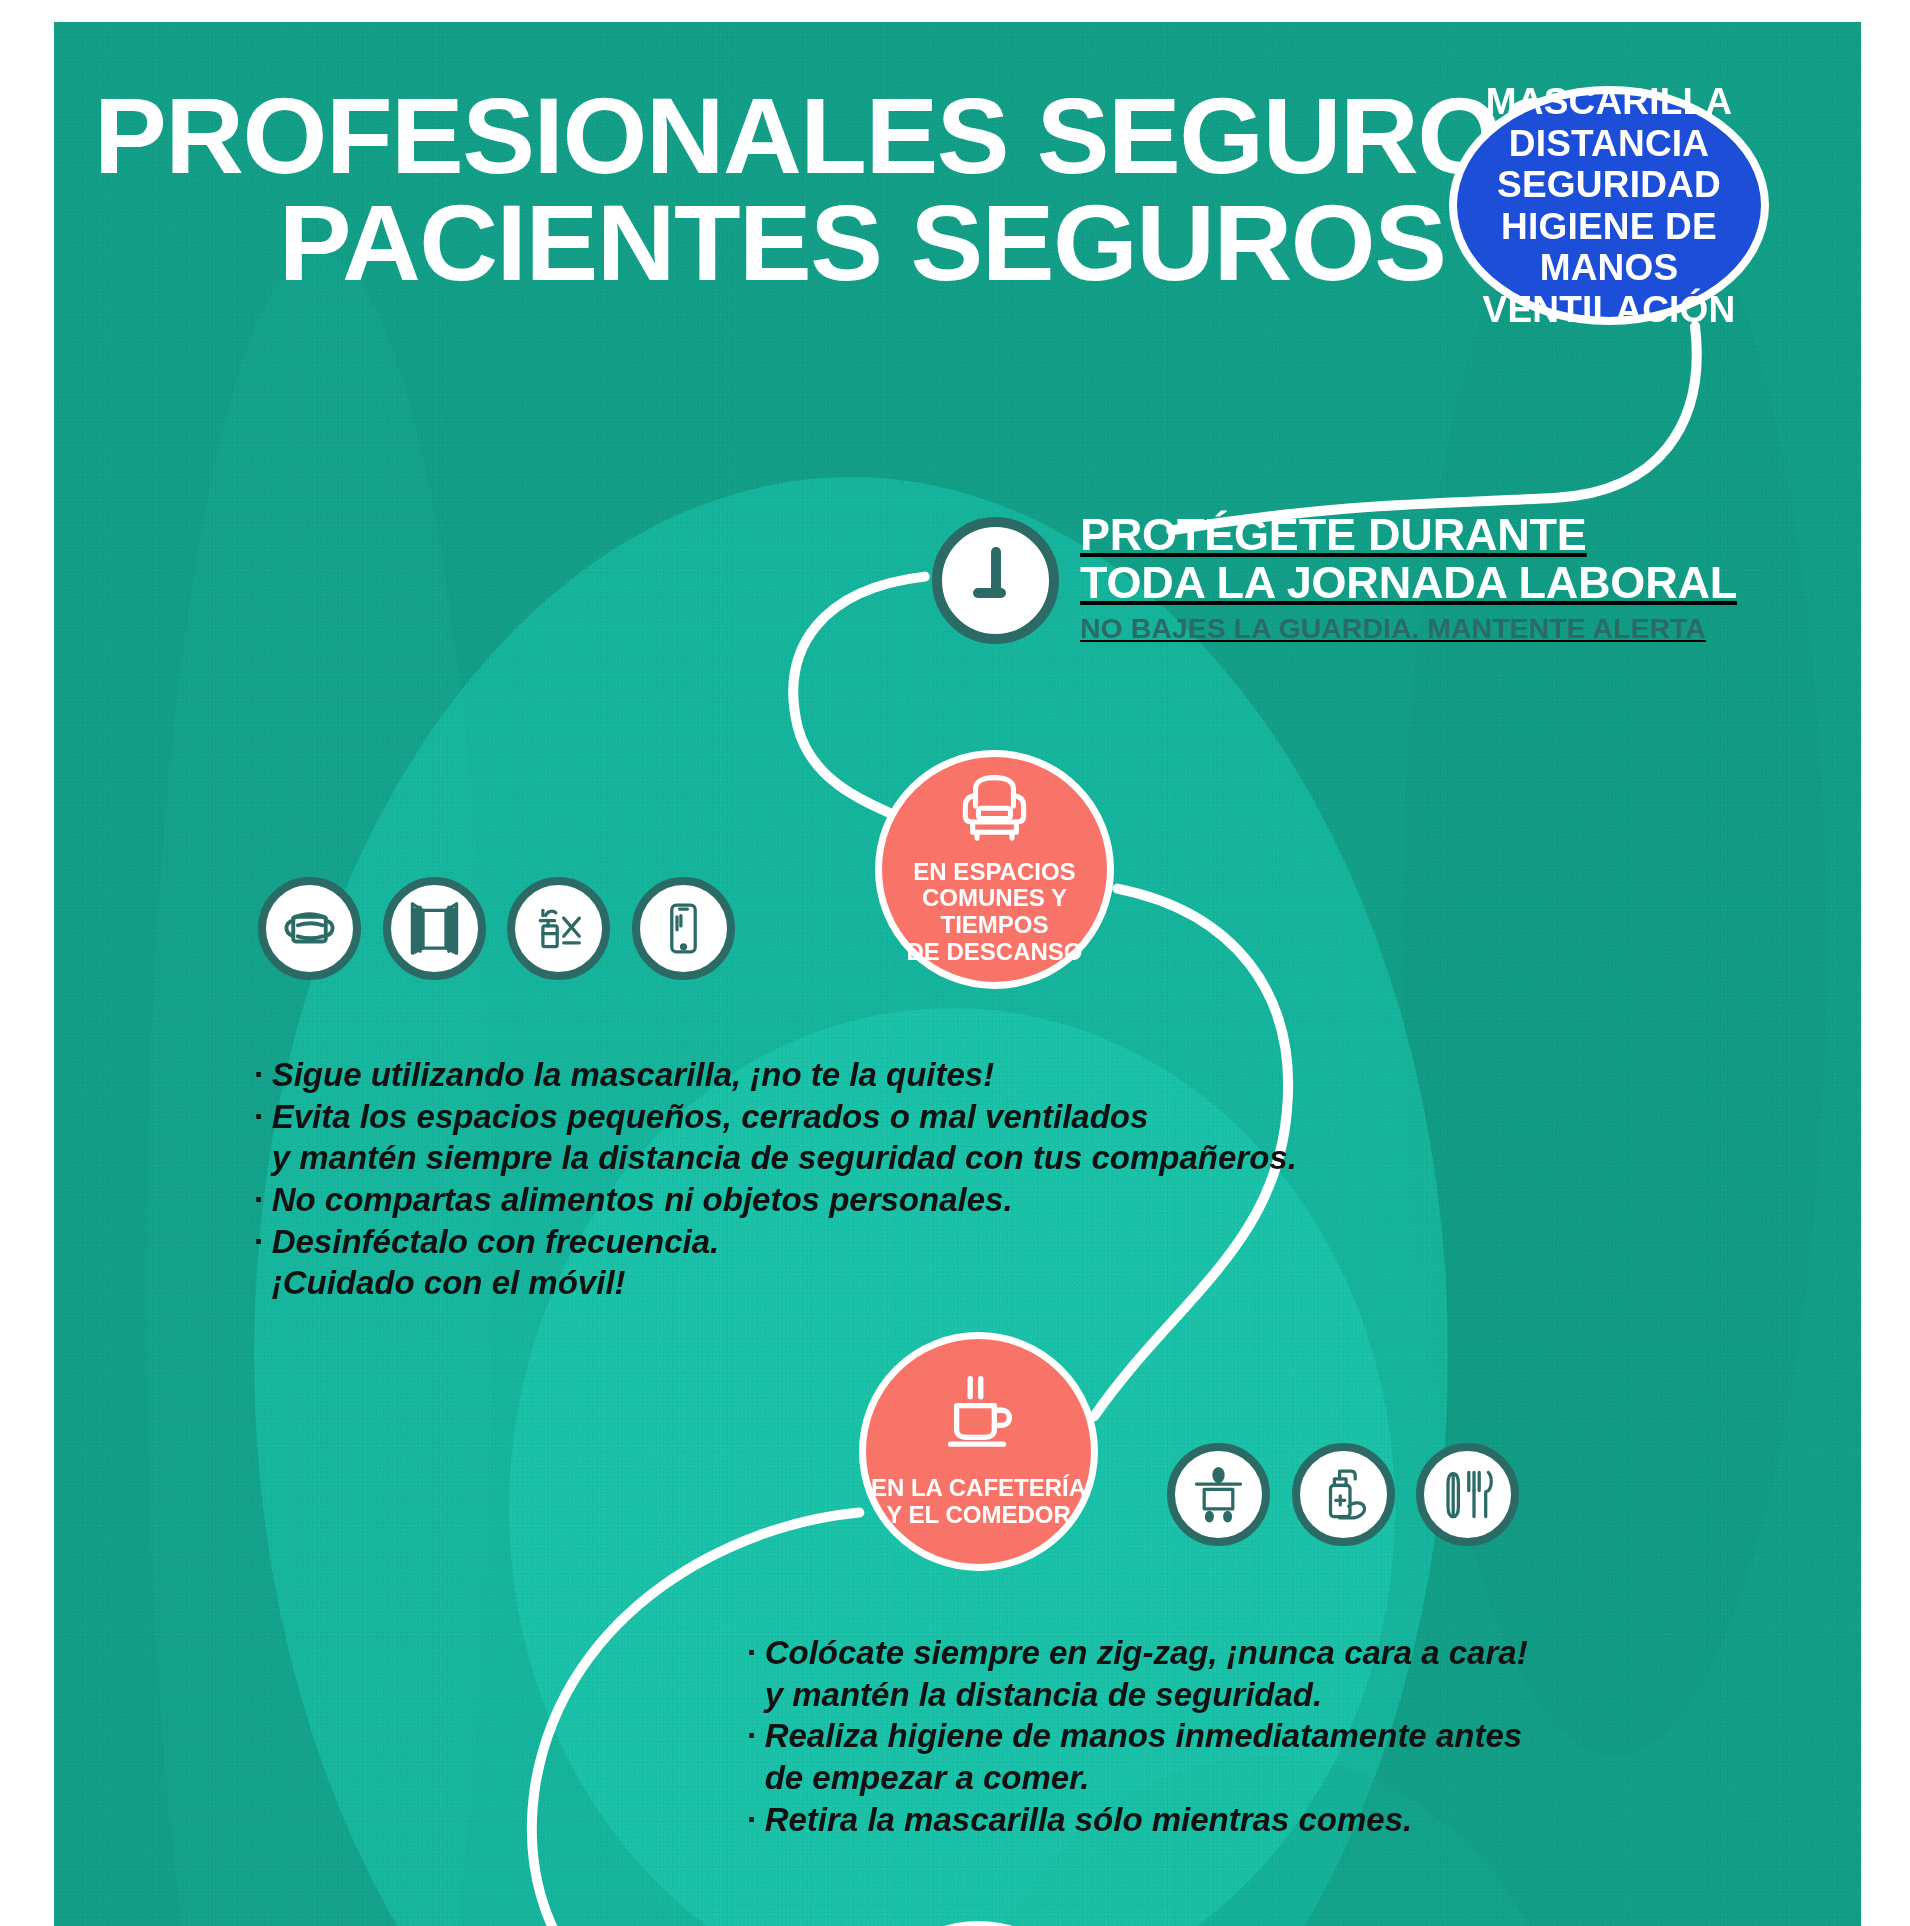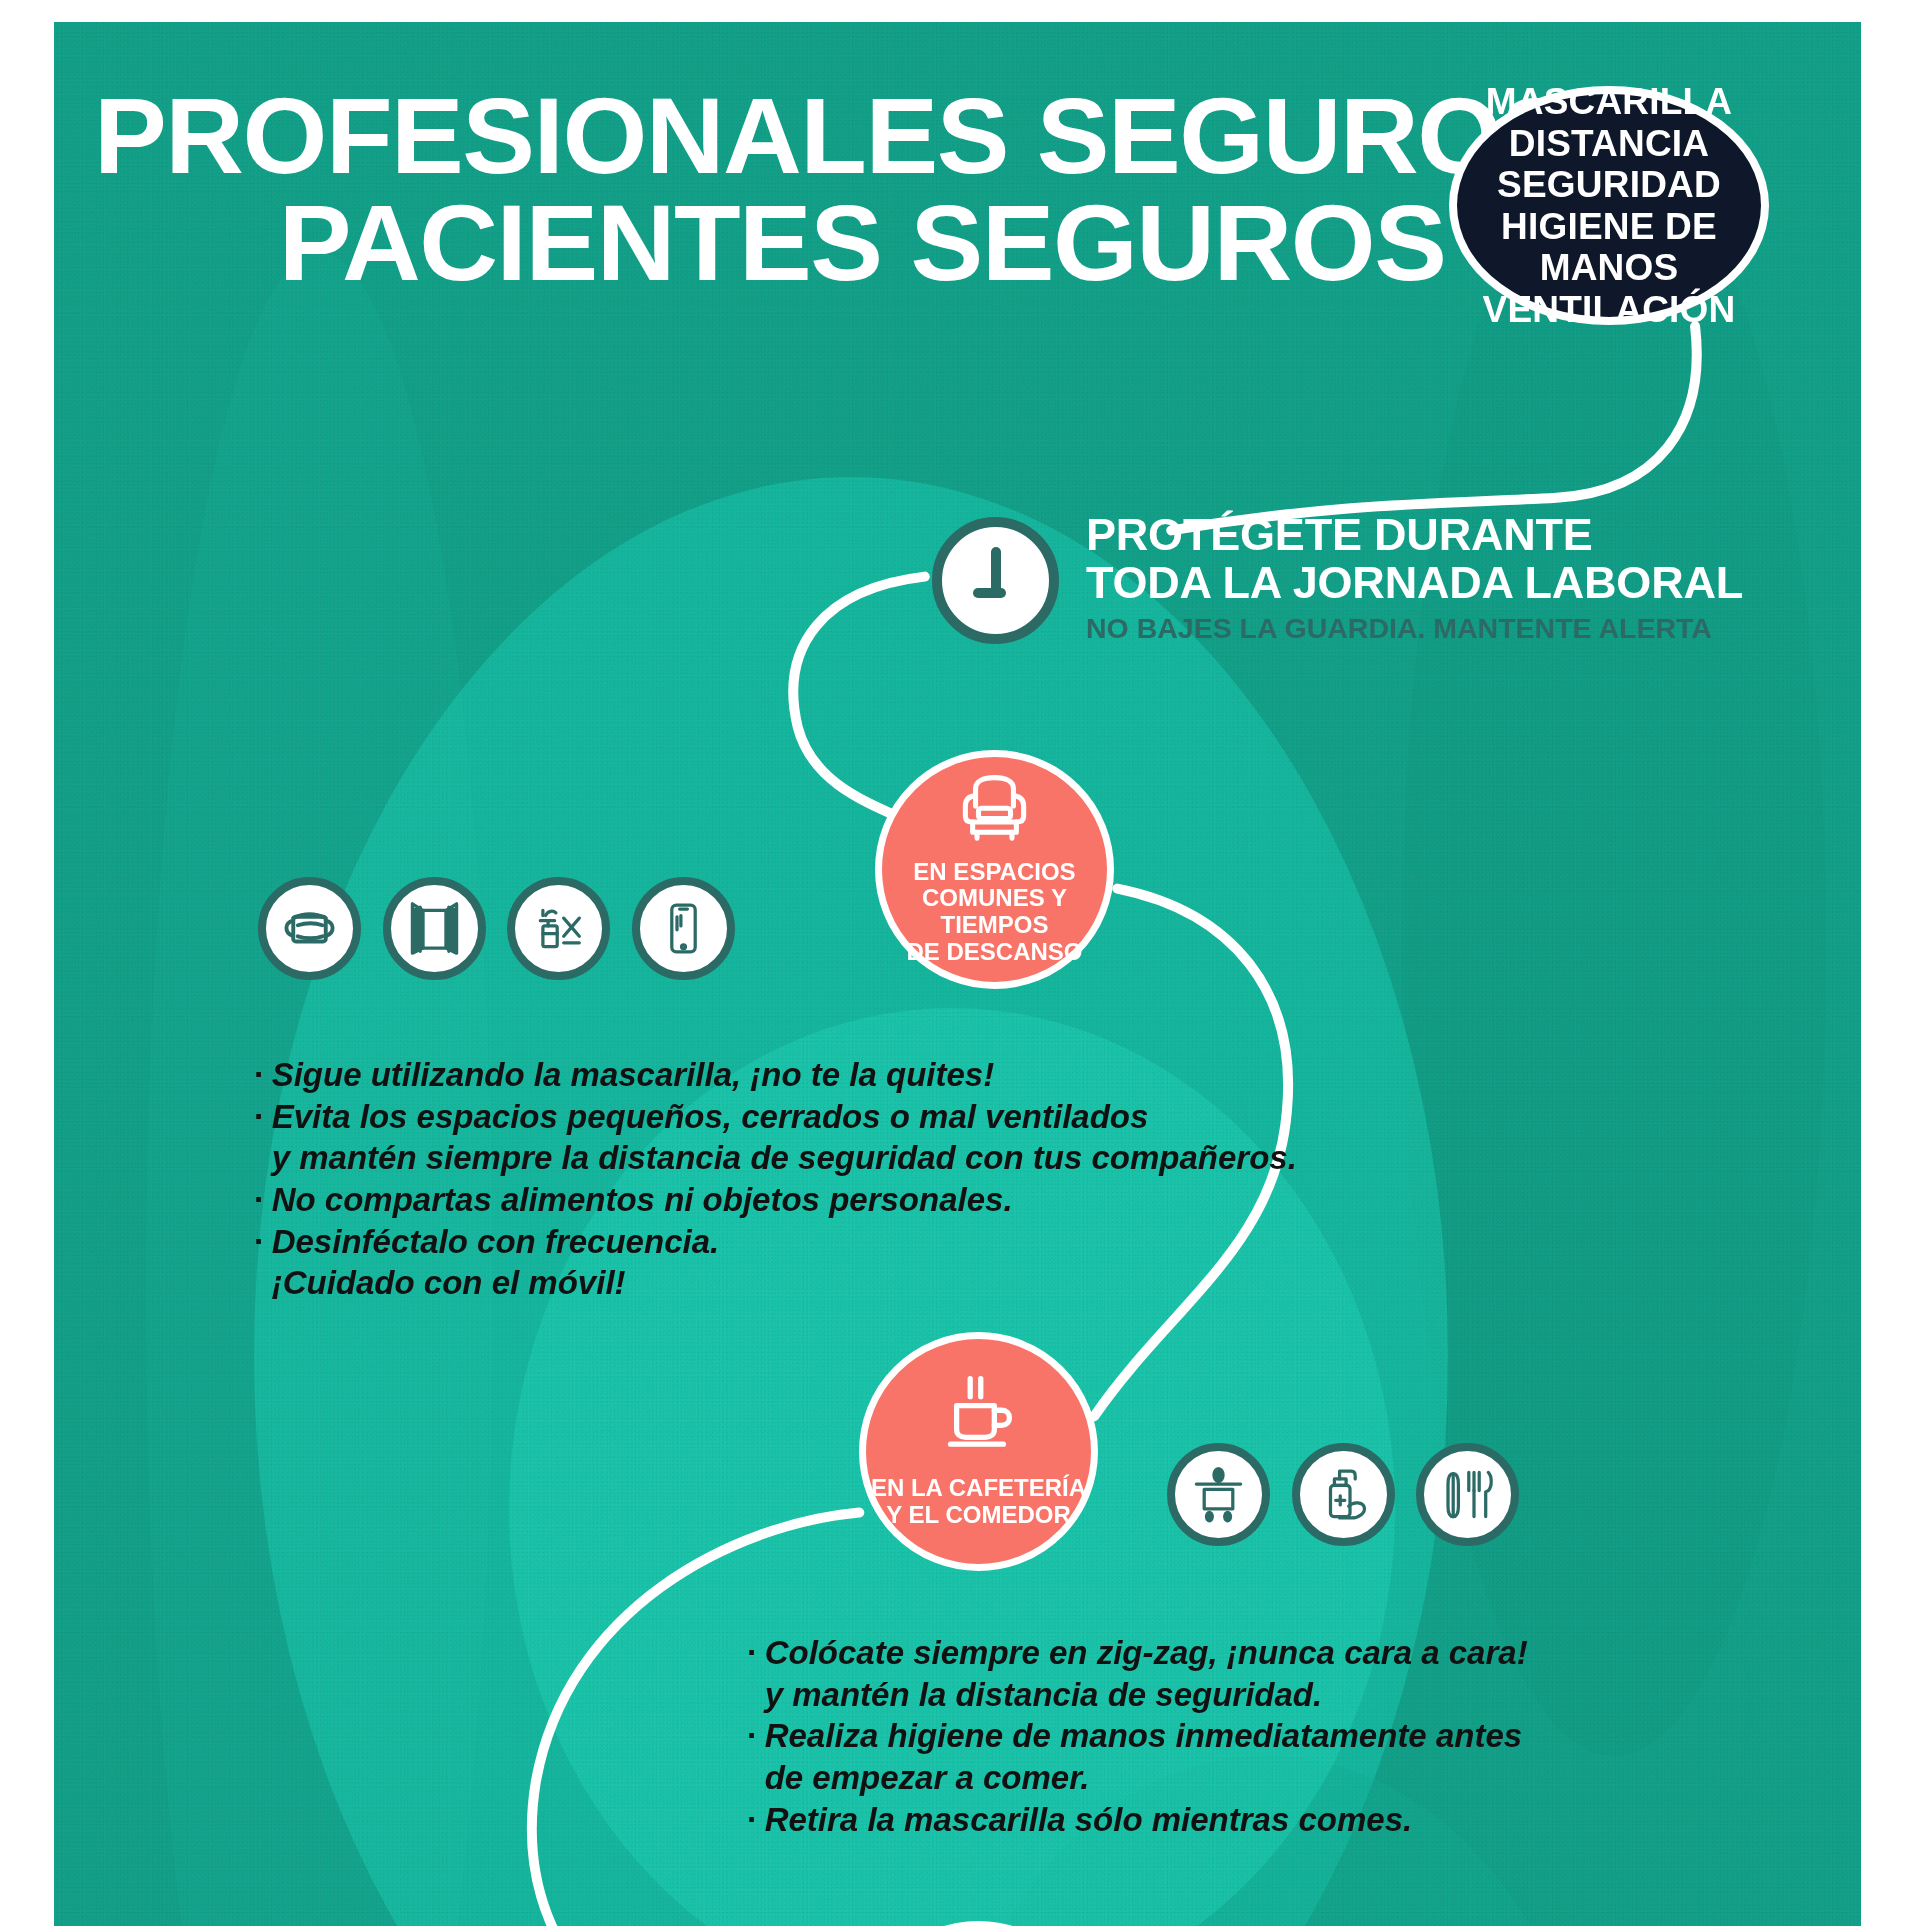--- a/index.html
+++ b/index.html
@@ -43,35 +43,35 @@
     color:#ffffff;font-weight:700;line-height:.93;
     font-size:107px;letter-spacing:-1.5px;
     transform:scaleX(1.02);transform-origin:left center;
     white-space:nowrap;
   }
   #headline .l2{text-align:right;margin-top:7px;}
 
   
   #badge{
     position:absolute;left:1395px;top:64px;width:320px;height:239px;z-index:7;
-    border-radius:50%;background:#0f172a;border:8.5px solid #ffffff;
+    border-radius:50%;background:#1d4ed8;border:8.5px solid #ffffff;
     box-sizing:border-box;
     display:flex;align-items:center;justify-content:center;
   }
   #badge .txt{color:#fff;text-align:center;font-weight:700;font-size:37px;line-height:1.12;letter-spacing:0.2px;}
 
   
   #clockblock{position:absolute;left:878px;top:489px;z-index:6;display:flex;align-items:flex-start;}
   .clockcircle{
     width:127px;height:127px;border-radius:50%;background:#ffffff;
     border:10px solid #2c6a66;box-sizing:border-box;position:relative;flex:none;margin-top:5.4px;
   }
   .clockcircle .hand-v{position:absolute;left:50%;top:20px;width:10px;height:47px;background:#2c6a66;border-radius:5px;transform:translateX(-50%);}
   .clockcircle .hand-h{position:absolute;left:31px;top:61px;width:33px;height:10px;background:#2c6a66;border-radius:5px;}
-  #clockblock .ctext{margin-left:27px;}
+  #clockblock .ctext{margin-left:21px;text-decoration:underline;}
   #clockblock .h1,#clockblock .h2{color:#ffffff;font-weight:700;font-size:45px;line-height:1.06;letter-spacing:-0.2px;white-space:nowrap;}
   #clockblock .sub{color:#2c6a66;font-weight:700;font-size:28.5px;line-height:1.1;margin-top:6.2px;letter-spacing:0px;white-space:nowrap;}
 
   
   .bubble{
     position:absolute;border-radius:50%;background:#f97468;border:7.7px solid #ffffff;
     box-sizing:border-box;z-index:6;display:flex;flex-direction:column;
     align-items:center;justify-content:center;
   }
   .bubble .bicon{display:block;}

